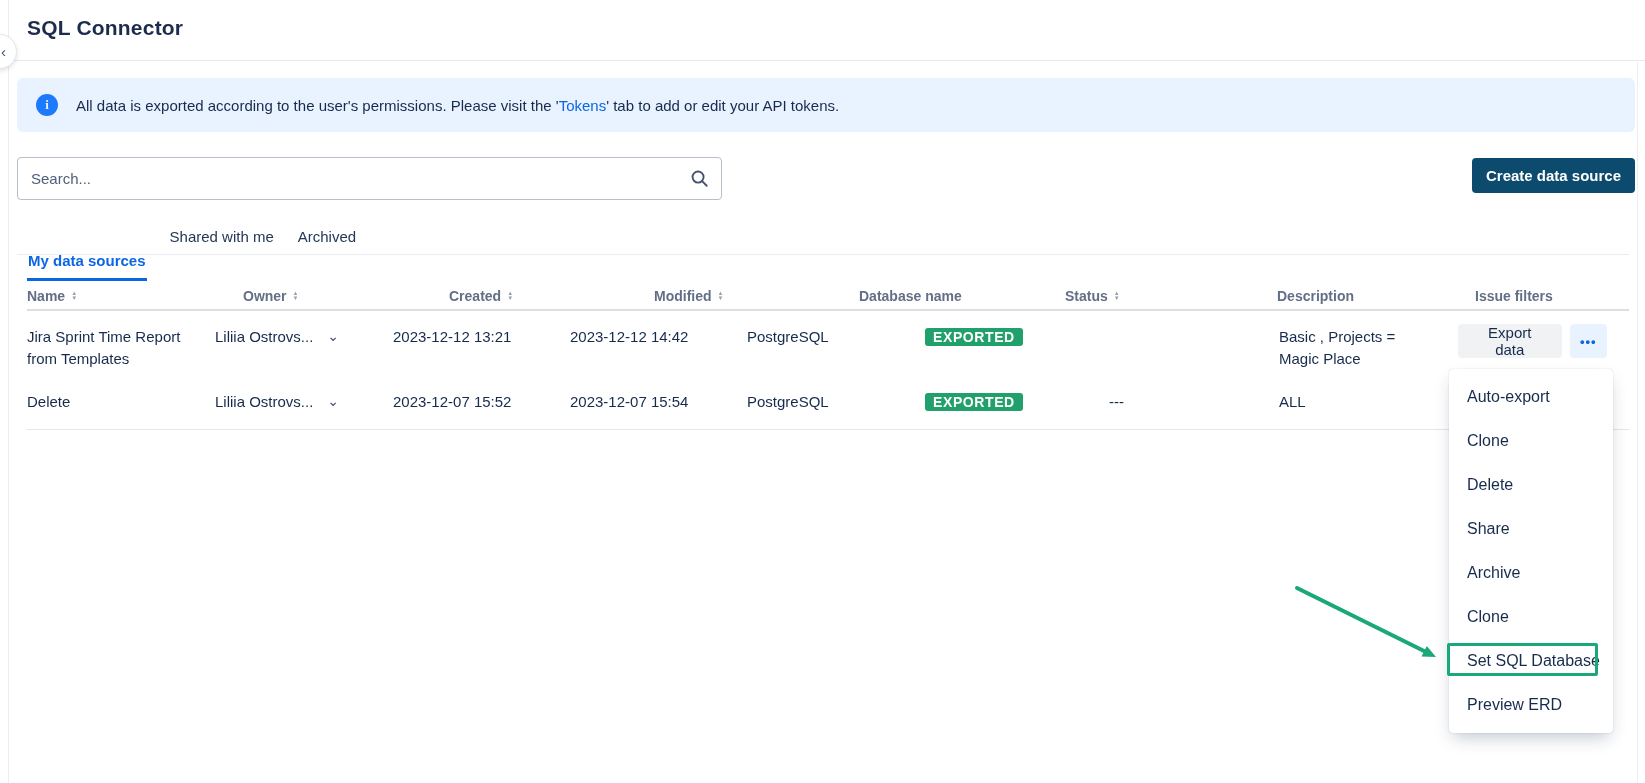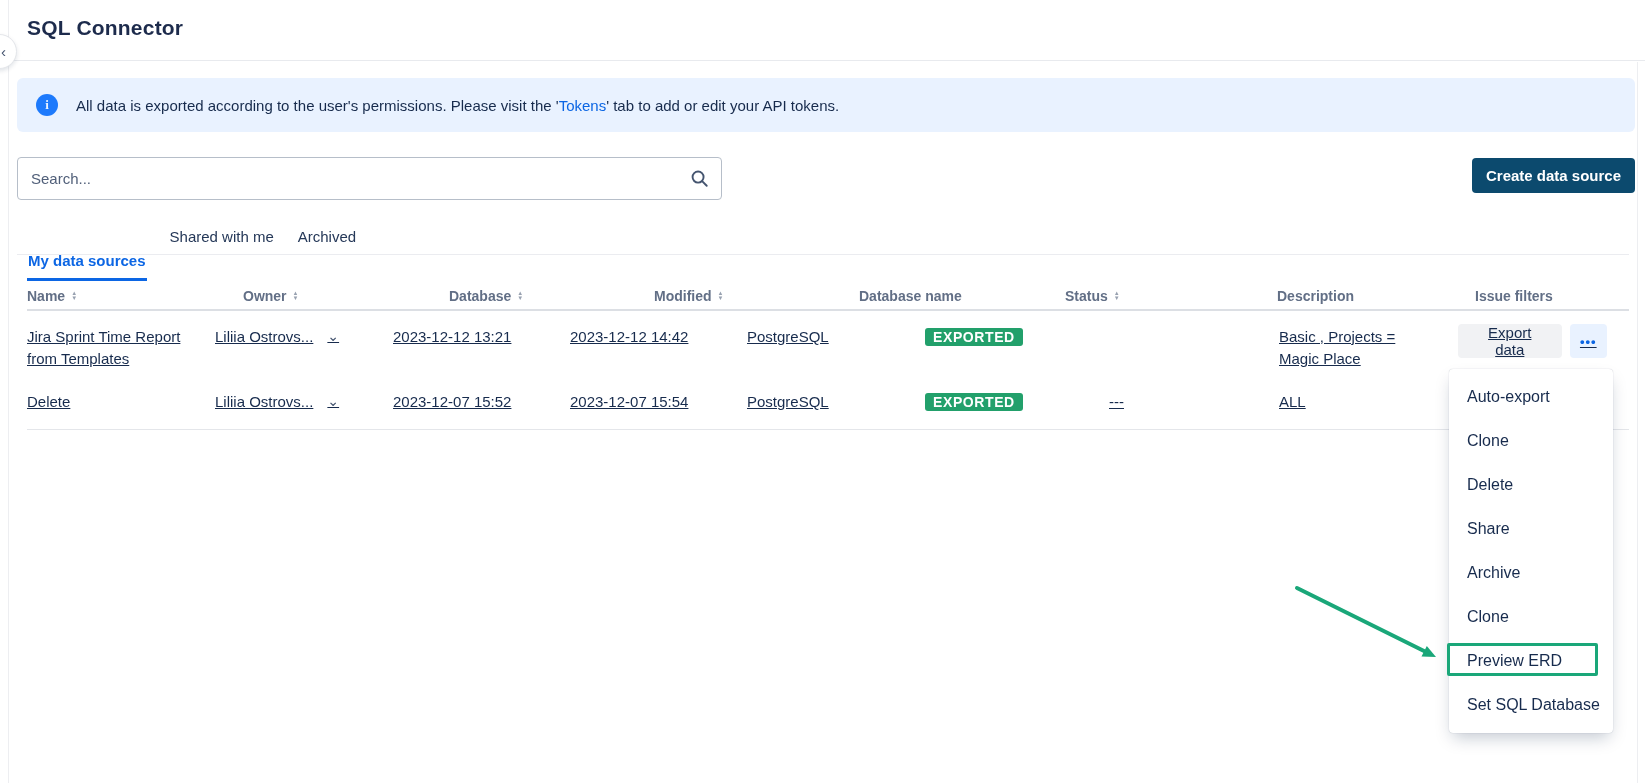--- a/index.html
+++ b/index.html
@@ -53,21 +53,21 @@
   .tab.active { color:#0C66E4; font-weight:700; border-bottom-color:#0C66E4;margin-top:24px; }
   .tab-divider { position:absolute; left:17px; top:254px; width:1612px; height:1px; background:#EBECF0; }
   
   .table { position:absolute; left:27px; top:283px; width:1602px; }
   .grid { display:grid; grid-template-columns:188px 178px 177px 177px 178px 184px 170px 179px 171px; }
   .thead { height:28px; border-bottom:2px solid #DCDFE4; align-items:center;gap:28px; }
   .th { font-size:14px; font-weight:700; color:#626F86; display:flex; align-items:center; cursor:default; }
   .th.sortable { cursor:pointer; }
   .sort { display:inline-flex; flex-direction:column; margin-left:6px; }
   .sort i { font-style:normal; font-size:6px; line-height:5px; color:#98A1B0; }
-  .row { align-items:start;text-decoration:underline; }
+  .row { align-items:start; }
   .row .cell { font-size:15px; color:#172B4D; line-height:22px; padding-right:22px; }
   .row1 { height:68px; padding-top:15px; }
   .row2 { height:51px; padding-top:12px; border-bottom:1px solid #E4E6EA; }
   .owner-cell { display:flex; align-items:flex-start; gap:14px; }
   .owner-chevron { font-size:14px; color:#44546F; line-height:20px; cursor:pointer; }
   .badge {
     display:inline-block; background:#22A06B; color:#fff; font-size:14px; font-weight:700;
     letter-spacing:0.6px; padding:3px 8px 2px; border-radius:3px; line-height:13px; margin-top:2px;
   }
   .actions-cell { display:flex; gap:8px; padding-top:0; margin-top:-2px;align-items:center; }
@@ -141,21 +141,21 @@
         </span>
       </div>
     <div class="th sortable">
         <span>Owner</span>
         <span class="sort">
           <i>▲</i>
           <i>▼</i>
         </span>
       </div>
     <div class="th sortable">
-        <span>Database</span>
+        <span>Created</span>
         <span class="sort">
           <i>▲</i>
           <i>▼</i>
         </span>
       </div>
     <div class="th sortable">
         <span>Modified</span>
         <span class="sort">
           <i>▲</i>
           <i>▼</i>
@@ -218,22 +218,22 @@
   </div>
 </div>
 
 <div class="menu">
   <div class="menu-item">Auto-export</div>
   <div class="menu-item">Clone</div>
   <div class="menu-item">Delete</div>
   <div class="menu-item">Share</div>
   <div class="menu-item">Archive</div>
   <div class="menu-item">Clone</div>
+  <div class="menu-item">Set SQL Database</div>
   <div class="menu-item">Preview ERD</div>
-  <div class="menu-item">Set SQL Database</div>
 </div>
 
 <div class="erd-highlight"></div>
 
 <svg class="arrow-svg" width="160" height="90" viewBox="0 0 160 90">
   <line x1="7" y1="8" x2="134" y2="71" stroke="#1AA779" stroke-width="4" stroke-linecap="round"></line>
   <polygon points="146,77 131.5,76.5 136.8,66.0" fill="#1AA779"></polygon>
 </svg>
 
 </body></html>

